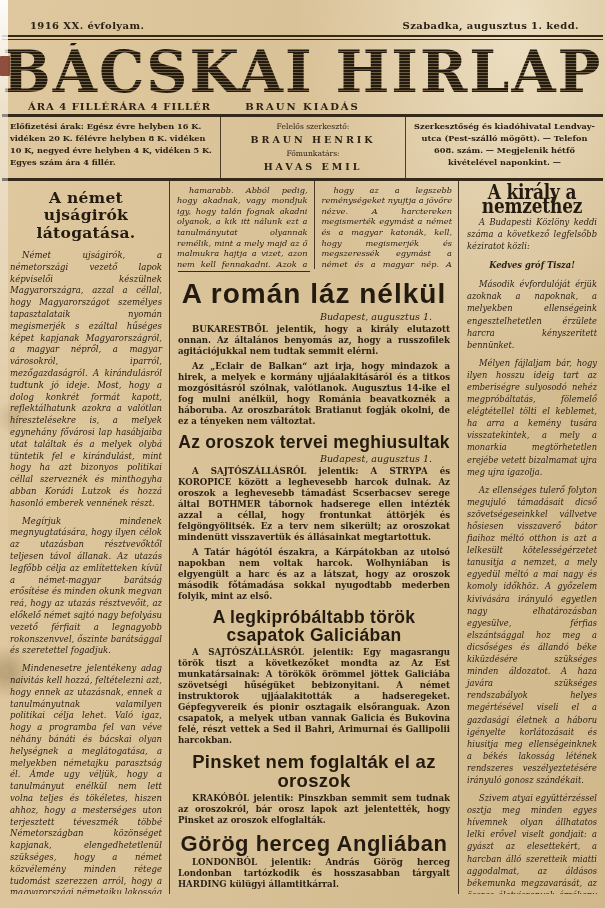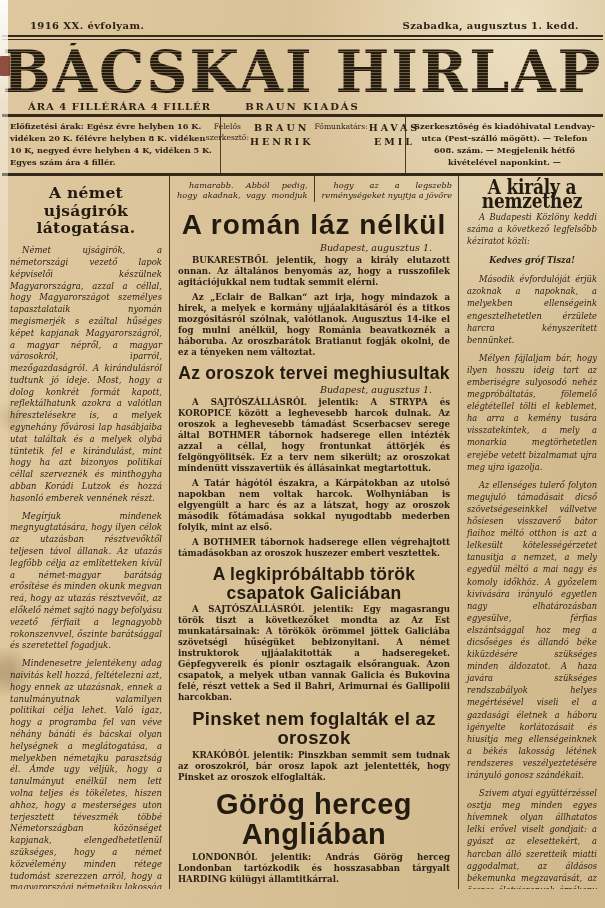--- a/index.html
+++ b/index.html
@@ -55,21 +55,21 @@
   }
   .price-row .edition{position:absolute;left:0;right:0;text-align:center;font-size:10px;letter-spacing:2px;}
   .rule-thick{height:3px;background:#35291a;margin:0 2px;}
   .info-bar{
     display:flex;align-items:stretch;margin:0 2px;border-bottom:3px solid #35291a;
   }
   .info-cell{padding:4px 8px;font-size:8.2px;line-height:1.45;font-weight:bold;}
   .info-left{width:202px;border-right:1px solid #4a3c27;}
   .info-center{
     width:168px;text-align:center;border-right:1px solid #4a3c27;
-    display:flex;flex-direction:row;justify-content:center;gap:1px;
+    display:flex;flex-direction:column;justify-content:center;gap:1px;
   }
   .info-center .role{font-size:7.6px;font-weight:normal;}
   .info-center .name{font-size:9.5px;font-weight:bold;letter-spacing:3px;}
   .info-right{flex:1;text-align:center;}
   
   .columns{display:flex;margin:0 2px;height:713px;overflow:hidden;}
   .col{overflow:hidden;}
   .col-left{
     width:152px;padding:6px 7px 0 8px;border-right:1px solid #463924;
     font-style:italic;font-size:8.5px;line-height:11.8px;text-align:justify;
@@ -89,21 +89,21 @@
   .lead-end-rule{
     width:46%;height:6px;margin:2px 0 0 8px;
     background:linear-gradient(180deg,#35291a 0 1.4px,rgba(0,0,0,0) 1.4px 3px,#35291a 3px 5px,rgba(0,0,0,0) 5px);
   }
   .news{padding:0 8px;}
   .news h3{
     font-family:"Liberation Sans","DejaVu Sans",sans-serif;font-weight:bold;color:#241b10;
     text-align:center;margin:6px 0 2px 0;line-height:1.05;
   }
   .h-xl{font-size:28px;letter-spacing:1px;}
-  .h-lg{font-size:29px;letter-spacing:.5px;}
+  .h-lg{font-size:22px;letter-spacing:.5px;}
   .h-md{font-size:17.5px;letter-spacing:.3px;}
   .h-md2{font-size:18.5px;letter-spacing:.3px;}
   .dateline{font-style:italic;font-size:9.5px;text-align:right;margin:0 18px 2px 0;}
   .news p{
     margin:0 0 4px 0;font-size:8.6px;line-height:11px;font-weight:bold;
     text-align:justify;text-indent:14px;
   }
   .col-right{
     flex:1;padding:4px 6px 0 8px;font-style:italic;font-size:8.3px;line-height:12.1px;text-align:justify;
   }
@@ -177,21 +177,20 @@
           <div class="dateline">Budapest, augusztus 1.</div>
           <p>BUKARESTBŐL jelentik, hogy a király elutazott onnan. Az általános benyomás az, hogy a russzofilek agitációjukkal nem tudtak semmit elérni.</p>
           <p>Az „Eclair de Balkan“ azt irja, hogy mindazok a hirek, a melyek e kormány ujjáalakitásáról és a titkos mozgósitásról szólnak, valótlanok. Augusztus 14-ike el fog mulni anélkül, hogy Románia beavatkoznék a háboruba. Az oroszbarátok Bratianut fogják okolni, de ez a tényeken nem változtat.</p>
         </article>
 
         <article>
           <h3 class="h-md">Az oroszok tervei meghiusultak</h3>
           <div class="dateline">Budapest, augusztus 1.</div>
           <p>A SAJTÓSZÁLLÁSRÓL jelentik: A STRYPA és KOROPICE között a leghevesebb harcok dulnak. Az oroszok a leghevesebb támadást Scserbacsev serege által BOTHMER tábornok hadserege ellen intézték azzal a céllal, hogy frontunkat áttörjék és felgöngyölitsék. Ez a terv nem sikerült; az oroszokat mindenütt visszavertük és állásainkat megtartottuk.</p>
           <p>A Tatár hágótól északra, a Kárpátokban az utolsó napokban nem voltak harcok. Wolhyniában is elgyengült a harc és az a látszat, hogy az oroszok második főtámadása sokkal nyugodtabb mederben folyik, mint az első.</p>
-          <p>A BOTHMER tábornok hadserege ellen végrehajtott támadásokban az oroszok huszezer embert vesztettek.</p>
         </article>
 
         <article>
           <h3 class="h-md">A legkipróbáltabb török csapatok Galiciában</h3>
           <p>A SAJTÓSZÁLLÁSRÓL jelentik: Egy magasrangu török tiszt a következőket mondta az Az Est munkatársainak: A törökök örömmel jöttek Galiciába szövetségi hűségüket bebizonyitani. A német instruktorok ujjáalakitották a hadseregeket. Gépfegyvereik és pionir osztagaik elsőranguak. Azon csapatok, a melyek utban vannak Galicia és Bukovina felé, részt vettek a Sed il Bahri, Arimurnai és Gallipolii harcokban.</p>
         </article>
 
         <article>
           <h3 class="h-md2">Pinsket nem foglalták el az oroszok</h3>
           <p>KRAKÓBÓL jelentik: Pinszkban semmit sem tudnak az oroszokról, bár orosz lapok azt jelentették, hogy Pinsket az oroszok elfoglalták.</p>

